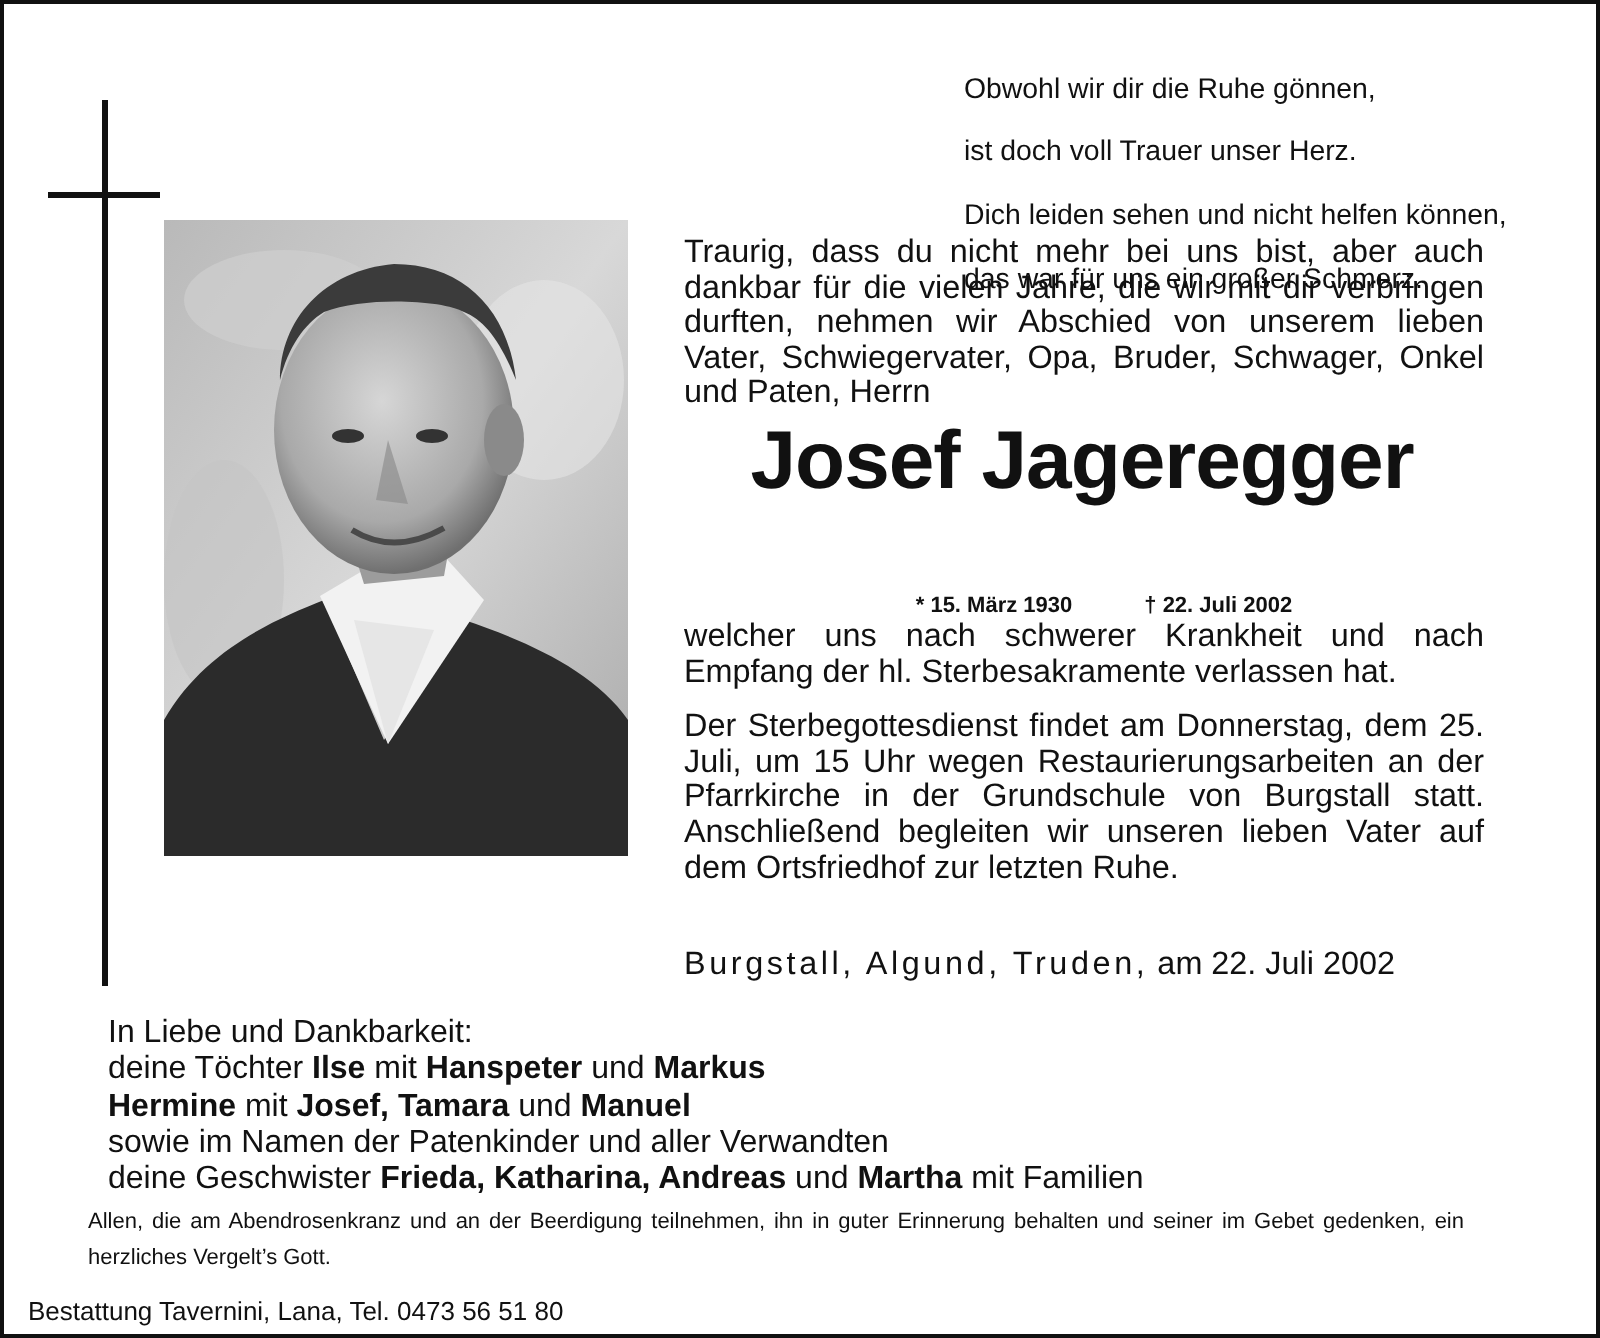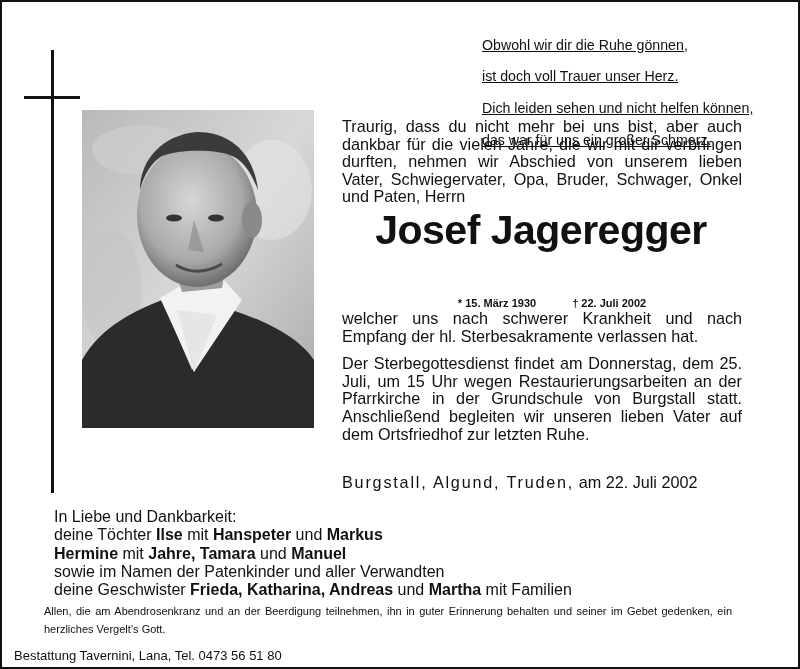--- a/index.html
+++ b/index.html
@@ -2,21 +2,21 @@
 <html><head>
 <meta charset="utf-8">
 <style>
   html, body { margin: 0; padding: 0; background: #ffffff; }
   body { width: 800px; height: 669px; position: relative; overflow: hidden; font-family: "Liberation Sans", sans-serif; color: #111; }
   .frame { position: absolute; left: 0; top: 0; width: 796px; height: 665px; border: 2px solid #111; background: #fff; }
   .cross-v { position: absolute; left: 51px; top: 50px; width: 3px; height: 443px; background: #111; }
   .cross-h { position: absolute; left: 24px; top: 96px; width: 56px; height: 3px; background: #111; }
   .photo { position: absolute; left: 82px; top: 110px; width: 232px; height: 318px; overflow: hidden; background: #999; }
   .photo svg { display: block; }
-  .poem { position: absolute; left: 482px; top: 22px; font-size: 14.2px; line-height: 15.8px; white-space: pre-line; text-decoration: underline; }
+  .poem { position: absolute; left: 482px; top: 22px; font-size: 14.2px; line-height: 15.8px; white-space: pre-line; }
   .intro { position: absolute; left: 342px; top: 105px; width: 400px; font-size: 16.2px; line-height: 17.6px; text-align: justify; margin-top: 13px; }
   .intro p { margin: 0; }
   .name { position: absolute; left: 291px; top: 206px; width: 500px; text-align: center; font-weight: bold; font-size: 41px; line-height: 48px; letter-spacing: -0.5px; }
   .dates { position: absolute; left: 302px; top: 259px; width: 500px; text-align: center; font-weight: bold; font-size: 11px; line-height: 18px; margin-top: 35px; }
   .dates span { display: inline-block; }
   .dates .gap { width: 36px; }
   .body { position: absolute; left: 342px; top: 300px; width: 400px; font-size: 16.2px; line-height: 17.6px; text-align: justify; }
   .body p { margin: 10px 0 3px 0; text-align-last: left; }
   .place { position: absolute; left: 342px; top: 473px; font-size: 16.2px; line-height: 18px; white-space: nowrap; }
   .place .spaced { letter-spacing: 1.8px; }
@@ -96,20 +96,20 @@
   <p>Der Sterbegottesdienst findet am Donnerstag, dem 25. Juli, um 15 Uhr wegen Restaurierungsarbeiten an der Pfarrkirche in der Grundschule von Burgstall statt. Anschließend begleiten wir unseren lieben Vater auf dem Ortsfriedhof zur letzten Ruhe.</p>
 </div>
 
 <div class="place">
   <span class="spaced">Burgstall, Algund, Truden,</span><span> am 22. Juli 2002</span>
 </div>
 
 <div class="family">
   <div>In Liebe und Dankbarkeit:</div>
   <div><span>deine Töchter </span><b>Ilse</b><span> mit </span><b>Hanspeter</b><span> und </span><b>Markus</b></div>
-  <div><b>Hermine</b><span> mit </span><b>Jahre, Tamara</b><span> und </span><b>Manuel</b></div>
+  <div><b>Hermine</b><span> mit </span><b>Josef, Tamara</b><span> und </span><b>Manuel</b></div>
   <div>sowie im Namen der Patenkinder und aller Verwandten</div>
   <div><span>deine Geschwister </span><b>Frieda, Katharina, Andreas</b><span> und </span><b>Martha</b><span> mit Familien</span></div>
 </div>
 
 <div class="thanks">Allen, die am Abendrosenkranz und an der Beerdigung teilnehmen, ihn in guter Erinnerung behalten und seiner im Gebet gedenken, ein herzliches Vergelt’s Gott.</div>
 
 <div class="footer">Bestattung Tavernini, Lana, Tel. 0473 56 51 80</div>
 
 </body></html>

